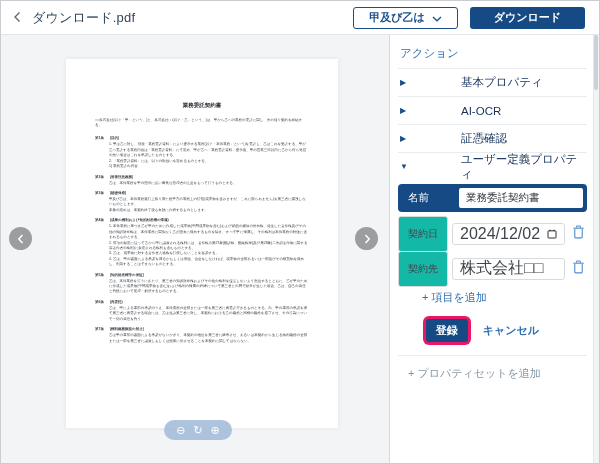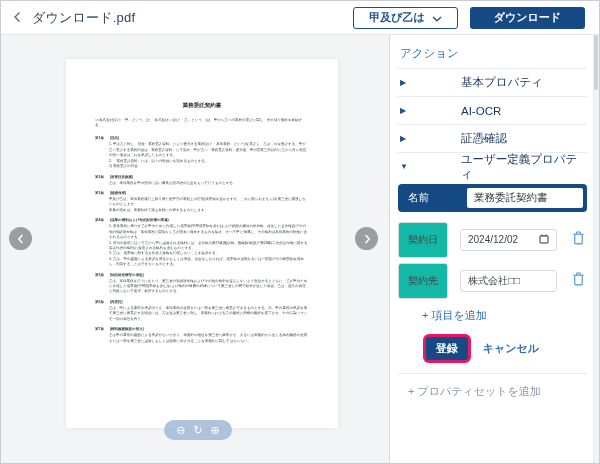--- a/index.html
+++ b/index.html
@@ -48,31 +48,31 @@
 
   
   .panel { flex:1; background:#fff; position:relative; padding:0 12px 0 8px; }
   .details-link { padding:11px 2px 7px 2px; color:#2e6fb0; font-size:11.5px; cursor:pointer; }
   .sep { border-top:1px solid #e9ecef; }
   .sec-row { height:27px; display:flex; align-items:center; gap:8px; padding:0 2px; cursor:pointer; }
   .sec-arrow { color:#1b4f8c; font-size:8px; width:9px; }
   .sec-label { color:#16325c; font-size:11.5px; font-weight:400;margin-left:44px; }
 
   .fields { padding-top:4px; }
-  .frow { display:flex; align-items:center; gap:12px; height:27px; margin-bottom:14px; }
+  .frow { display:flex; align-items:center; gap:4px; height:27px; margin-bottom:8px; }
   .frow-hl { background:#164a84; border-radius:4px; height:28px; padding:0 4px 0 10px; }
   .hl-label { color:#fff; font-size:10.5px; width:47px; min-width:47px; }
   .hl-input { flex:1; height:20px; background:#fff; border-radius:2px; display:flex;
               align-items:center; padding:0 7px; font-size:10.5px; color:#2d3238; }
   .flabel { width:50px; min-width:50px; height:36px; border:1px solid #d8dbde; border-radius:3px;
             background:#14b8a6; display:flex; align-items:center; justify-content:center;
             font-size:10px; color:#3f454c; }
   .finput { flex:1; height:22px; border:1px solid #d8dbde; border-radius:3px; background:#fff;
             display:flex; align-items:center; justify-content:space-between; padding:0 7px;
-            font-size:10px; color:#3f454c; }
+            font-size:16px; color:#3f454c; }
   .trash-btn { width:18px; min-width:18px; display:flex; justify-content:center; cursor:pointer; }
 
   .add-link { color:#2e6fb0; font-size:11px; margin:7px 0 4px 24px; cursor:pointer; }
   .actions { display:flex; align-items:center; justify-content:flex-end; gap:15px;
              padding-right:48px; margin:14px 0 13px 0; }
   .register-btn { background:#164a84; color:#fff; border:none; border-radius:3px;
                   font-size:11px; font-weight:700; padding:4px 10px; cursor:pointer;
                   box-shadow:0 0 0 3px #ea1766; }
   .cancel-link { color:#2e6fb0; font-size:11px; font-weight:700; cursor:pointer; }
   .addset-link { color:#8496a7; font-size:11px; margin:10px 0 0 10px; cursor:pointer; }

